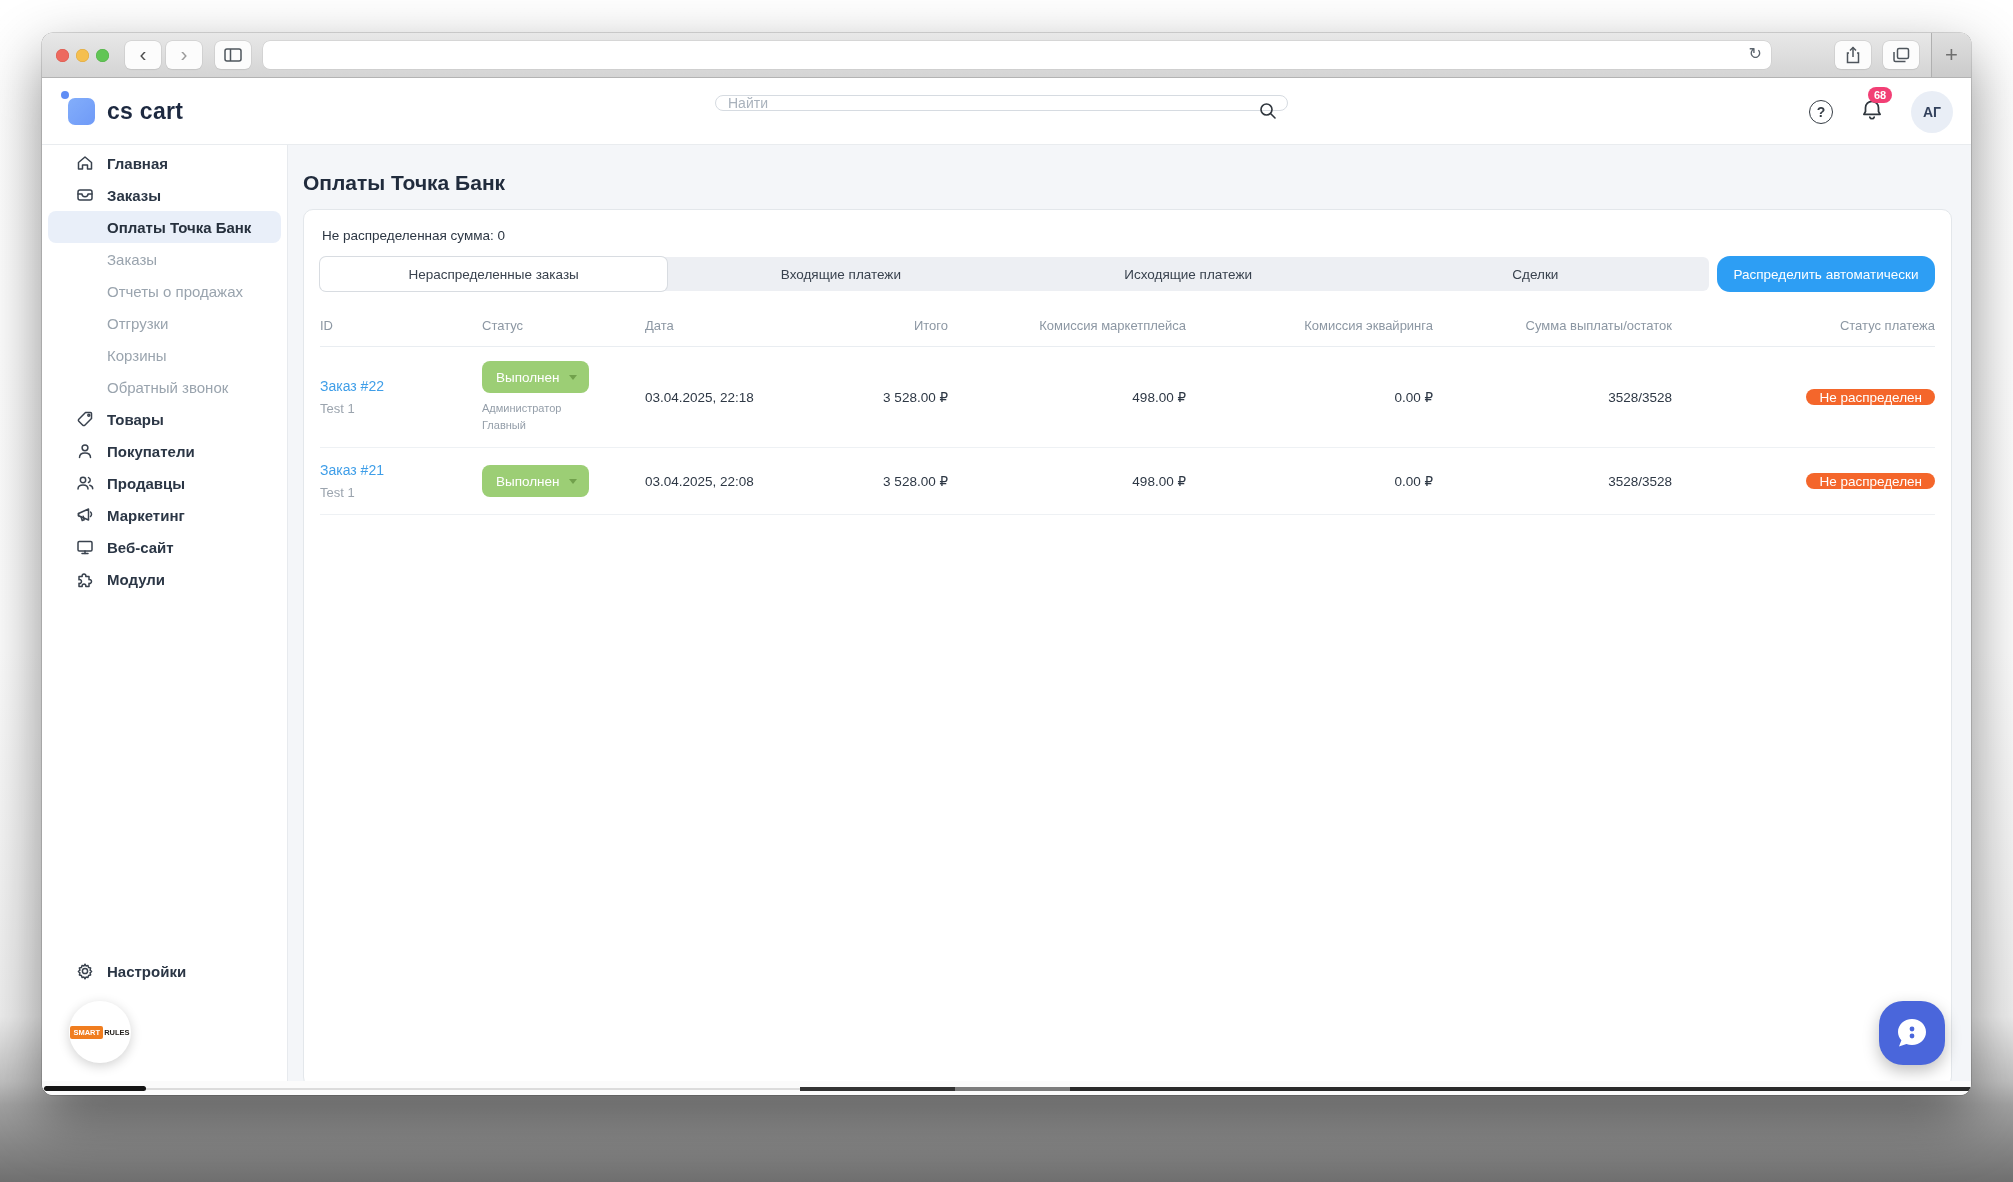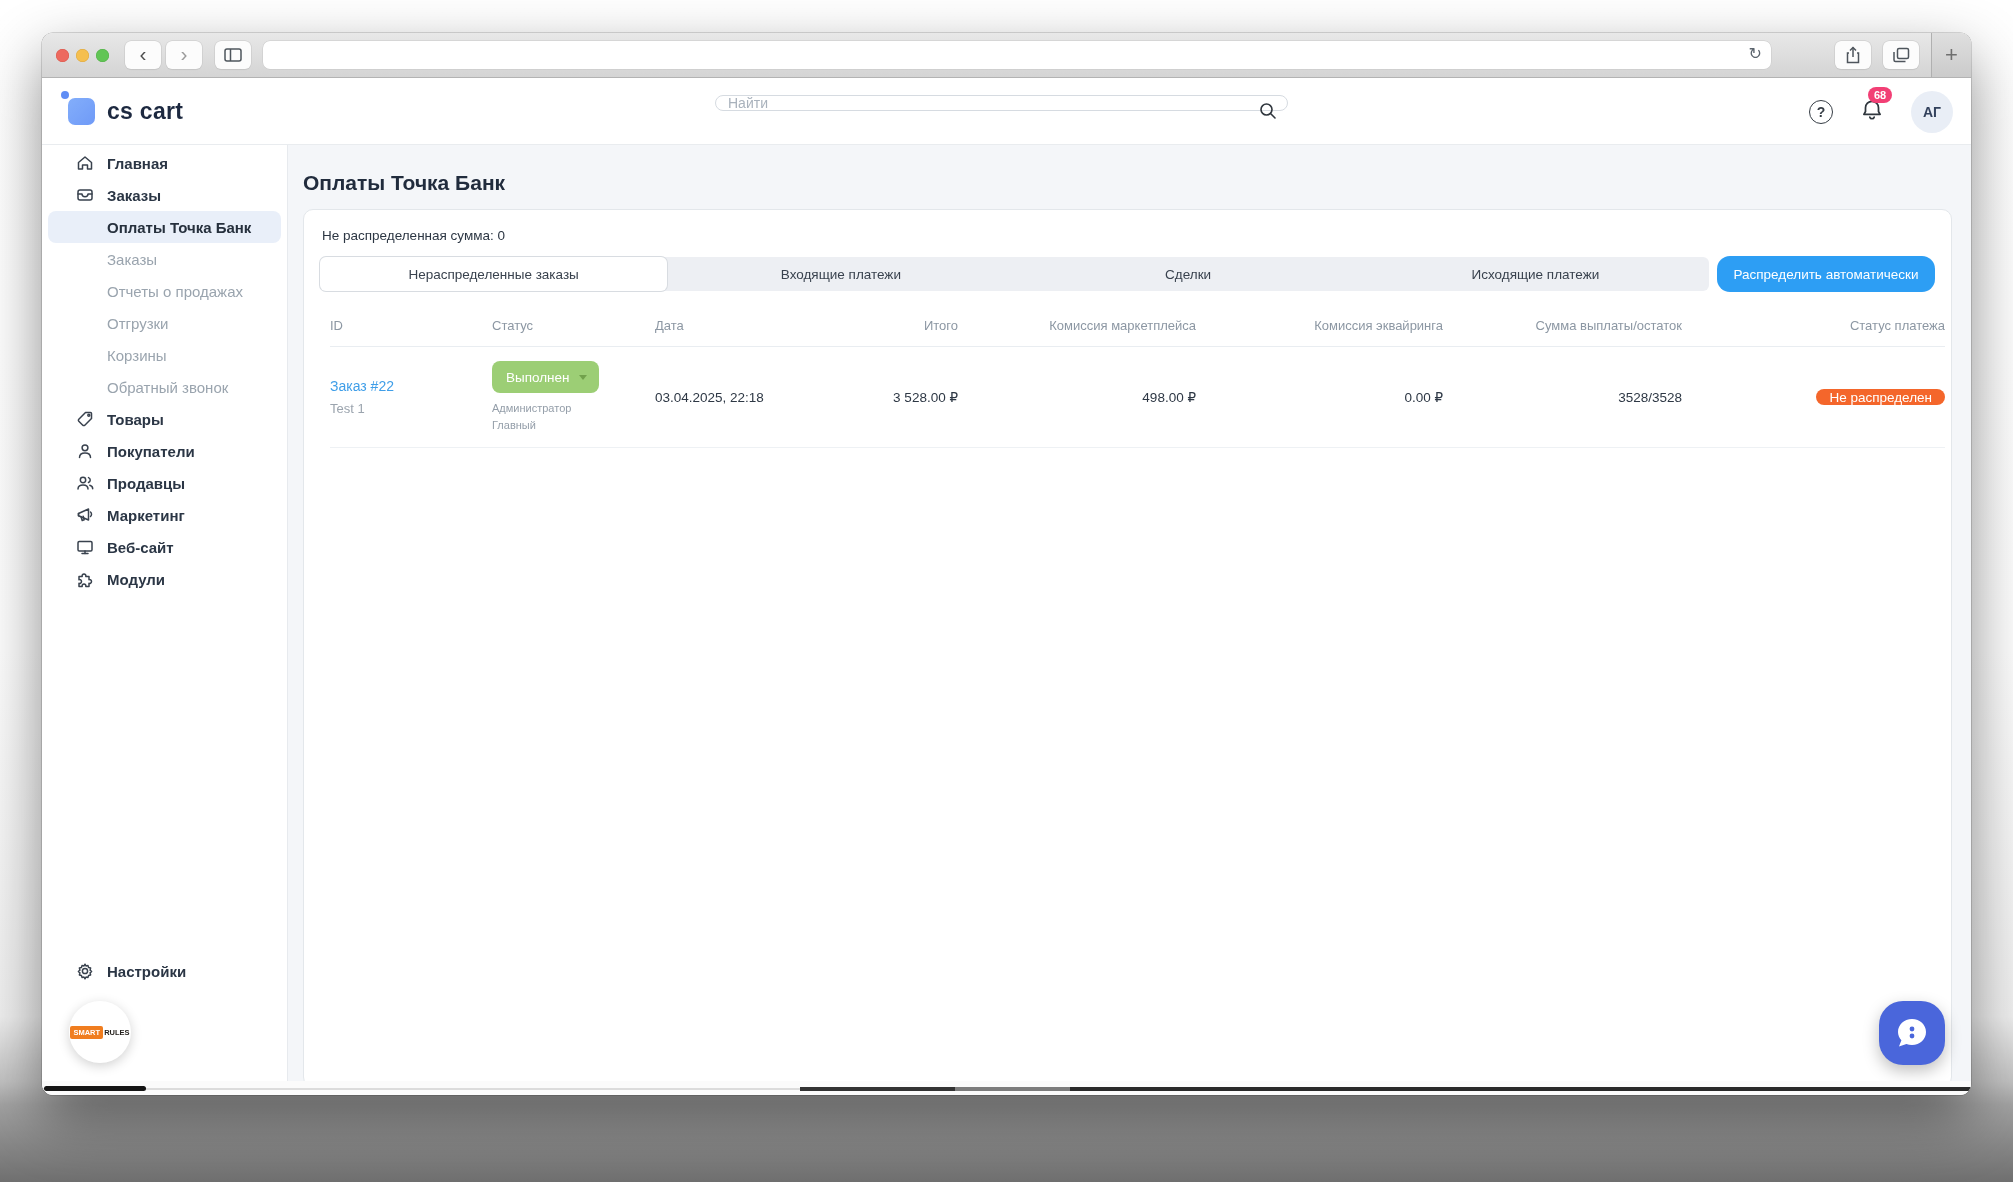--- a/index.html
+++ b/index.html
@@ -90,21 +90,21 @@
     height:878px; padding:16px; }
   .sum-label { font-size:13.5px; color:#2c3643; margin:2px 0 13px 2px; }
   .controls-row { display:flex; align-items:center; }
   .tabs { flex:1; background:#edeff3; border-radius:6px; height:34px; display:flex; }
   .tab { flex:1; display:flex; align-items:center; justify-content:center;
     font-size:13.5px; color:#39424e; cursor:pointer; border-radius:6px; }
   .tab.active { background:#fff; box-shadow:0 0 0 1px #d8dce1; }
   .distribute-btn { margin-left:8px; width:218px; height:36px; border:none; border-radius:13px;
     background:#2d9ef4; color:#fff; font-size:13.5px; cursor:pointer; font-family:inherit; }
   
-  table { width:100%; border-collapse:collapse; margin-top:20px; table-layout:fixed;margin-left:10px; }
+  table { width:100%; border-collapse:collapse; margin-top:20px; table-layout:fixed; }
   th { font-size:13px; font-weight:400; color:#8c97a3; text-align:left;
     padding:6px 0 13px 0; border-bottom:1px solid #e9edf1; }
   th.num, td.num { text-align:right; }
   td { font-size:13.5px; color:#2e3845; padding:14px 0; border-bottom:1px solid #eef1f4;
     vertical-align:middle; }
   .order-link { color:#3f9ee8; font-size:14px; text-decoration:none; cursor:pointer; }
   .customer { color:#9ba4ae; font-size:13px; margin-top:7px; }
   .status-pill { display:inline-flex; align-items:center; gap:9px; height:32px;
     padding:0 12px 0 14px; border-radius:8px; background:#9cce75; color:#fff;
     font-size:13.5px; cursor:pointer; }
@@ -333,24 +333,24 @@
 
           <div class="controls-row">
             <div class="tabs">
               <div class="tab active">
                   <span>Нераспределенные заказы</span>
                 </div>
               <div class="tab">
                   <span>Входящие платежи</span>
                 </div>
               <div class="tab">
-                  <span>Сделки</span>
+                  <span>Исходящие платежи</span>
                 </div>
               <div class="tab">
-                  <span>Исходящие платежи</span>
+                  <span>Сделки</span>
                 </div>
             </div>
             <button class="distribute-btn">Распределить автоматически</button>
           </div>
 
           <table>
             <colgroup>
               <col style="width:162px">
                 <col style="width:163px">
                 <col style="width:178px">
@@ -385,20 +385,38 @@
                   </span>
                   <div class="status-author">Администратор Главный</div>
                 </td>
                 <td>03.04.2025, 22:18</td>
                 <td class="num">3 528.00 ₽</td>
                 <td class="num">498.00 ₽</td>
                 <td class="num">0.00 ₽</td>
                 <td class="num">3528/3528</td>
                 <td class="num"><span class="pay-pill">Не распределен</span></td>
               </tr>
+              <tr>
+                <td>
+                  <a class="order-link">Заказ #21</a>
+                  <div class="customer">Test 1</div>
+                </td>
+                <td>
+                  <span class="status-pill">
+                    <span>Выполнен</span>
+                    <span class="caret-down"></span>
+                  </span>
+                </td>
+                <td>03.04.2025, 22:08</td>
+                <td class="num">3 528.00 ₽</td>
+                <td class="num">498.00 ₽</td>
+                <td class="num">0.00 ₽</td>
+                <td class="num">3528/3528</td>
+                <td class="num"><span class="pay-pill">Не распределен</span></td>
+              </tr>
             </tbody>
           </table>
         </div>
       </main>
     </div>
   </div>
 
   <div class="chat-fab">
     <svg width="36" height="36" viewBox="0 0 36 36">
       <path fill="#ffffff" d="M18 4 C26 4 32 9.8 32 17 C32 24.2 26 30 18 30 C16 30 14.1 29.7 12.4 29 L5 31.5 L7.4 25.2 C5.3 23 4 20.2 4 17 C4 9.8 10 4 18 4 Z"></path>

